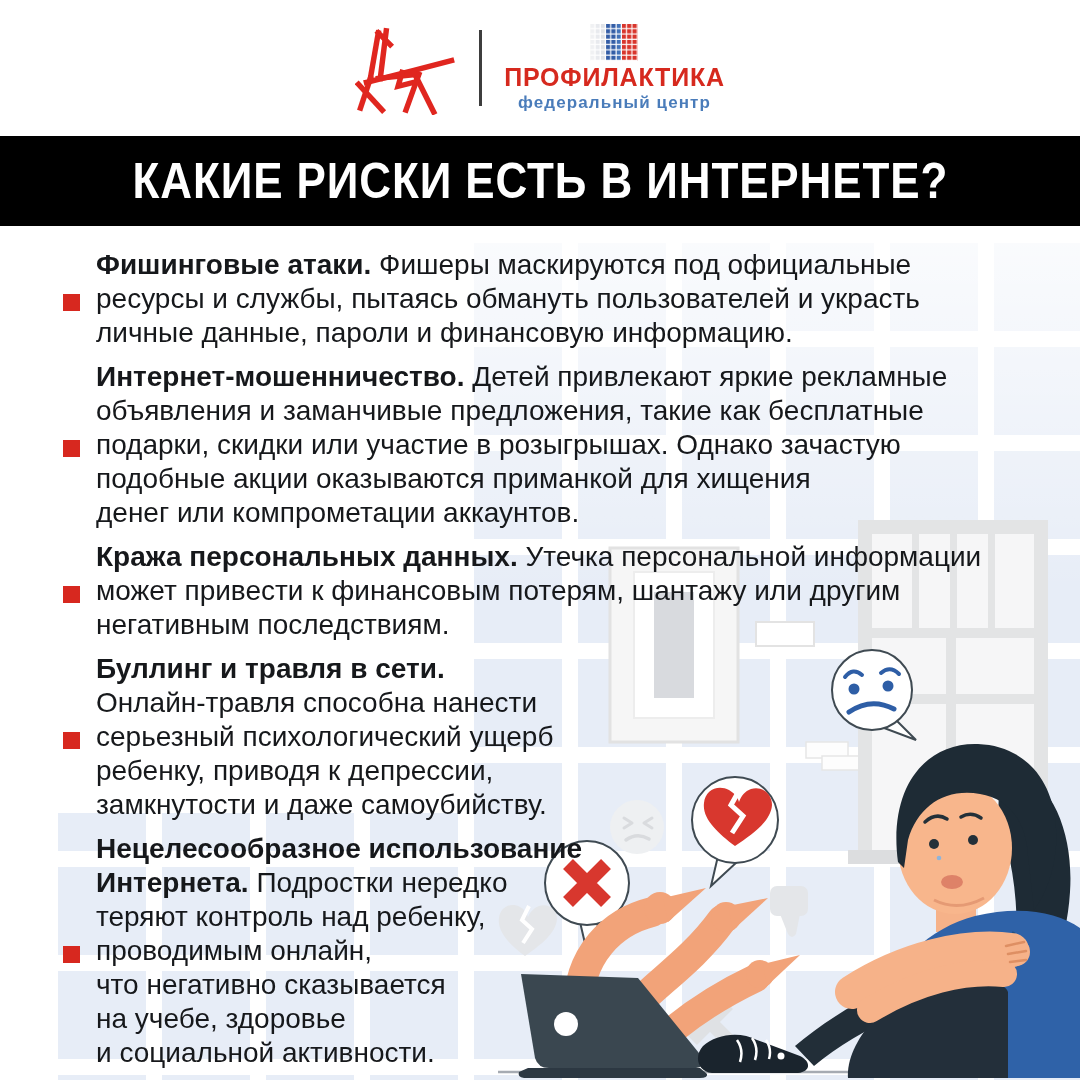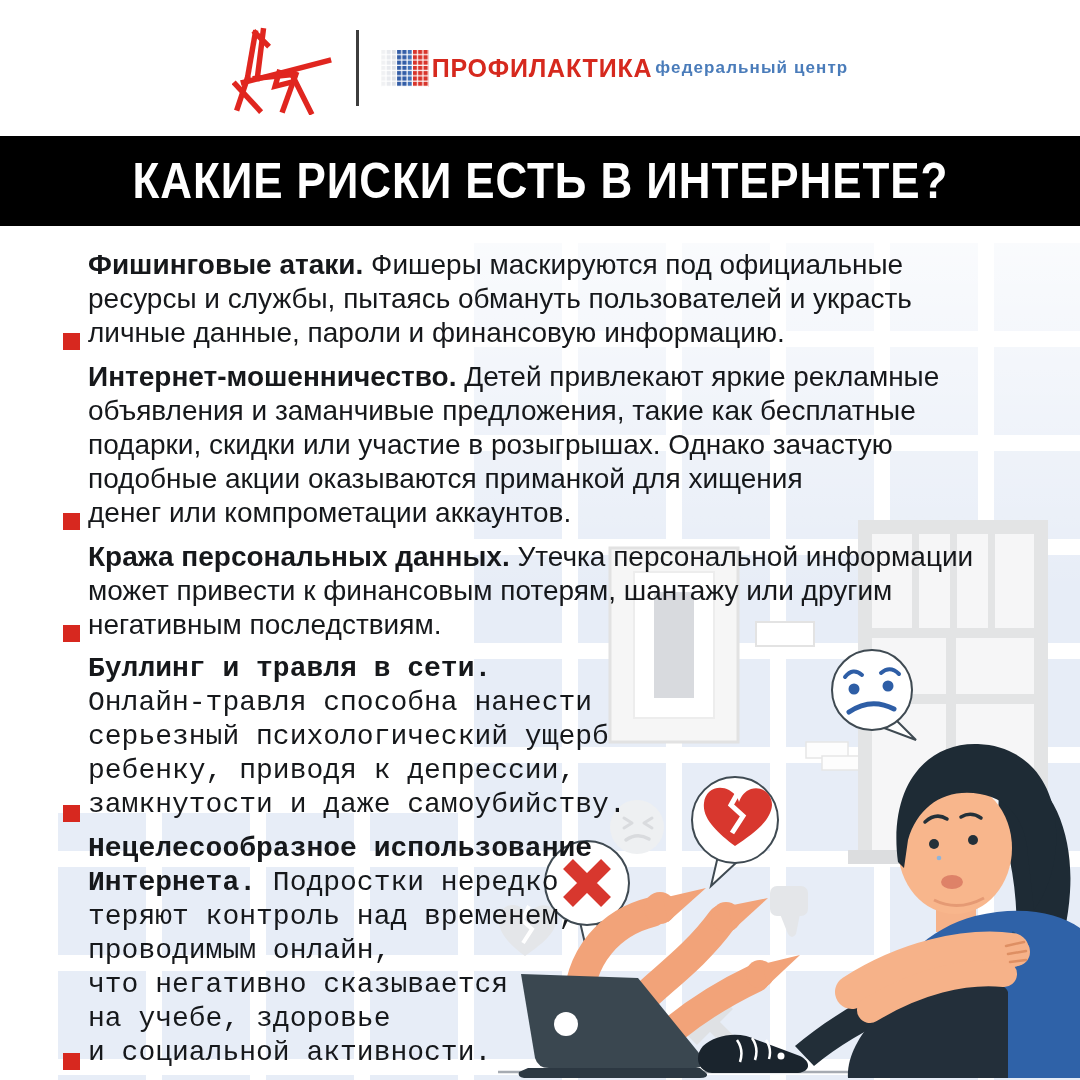--- a/index.html
+++ b/index.html
@@ -8,45 +8,45 @@
     font-family:"Liberation Sans", sans-serif;
   }
   .illustration{position:absolute;left:0;top:0;width:1080px;height:1080px;z-index:0;}
   
   .header{
     position:absolute;left:0;top:0;width:1080px;height:136px;z-index:2;
     display:flex;align-items:center;justify-content:center;gap:22px;
   }
   .chair-icon{width:102px;height:94px;flex:0 0 auto;}
   .header-divider{width:3px;height:76px;background:#3d3d3d;flex:0 0 auto;}
-  .brand{display:flex;flex-direction:row;align-items:center;gap:3px;}
+  .brand{display:flex;flex-direction:column;align-items:center;gap:3px;}
   .brand-mosaic{width:48px;height:37px;}
   .brand-title{font-size:25px;font-weight:700;color:#d6291e;letter-spacing:.8px;line-height:1.05;}
   .brand-subtitle{font-size:17px;color:#4a7cba;letter-spacing:1.1px;line-height:1.05;font-weight:bold;}
   
   .banner{
     position:absolute;left:0;top:136px;width:1080px;height:90px;background:#000000;z-index:2;
     display:flex;align-items:center;justify-content:center;
   }
   .banner h1{
     margin:0;color:#fff;font-size:50px;font-weight:800;letter-spacing:1px;
     transform:scaleX(.88);transform-origin:center;white-space:nowrap;
   }
   
   .risks{
     position:absolute;left:63px;top:248px;z-index:2;margin:0;padding:0;list-style:none;
   }
-  .risk-item{display:flex;align-items:flex-end;gap:8px;margin:0 0 10px 0;}
+  .risk-item{display:flex;align-items:center;gap:16px;margin:0 0 10px 0;}
   .bullet{flex:0 0 auto;width:17px;height:17px;background:#d7281f;margin-top:6px;}
   .risk-text{
     margin:0;font-size:28px;line-height:34px;color:#16181b;white-space:pre-line;
   }
   .risk-text b{font-weight:700;}
   .w-wide{max-width:905px;}
-  .w-narrow{max-width:545px;font-family:Liberation Mono, monospace;}
+  .w-narrow{max-width:545px;}
 </style>
 </head>
 <body>
 
 <div class="page">
 
   <svg class="illustration" viewBox="0 0 1080 1080" aria-hidden="true">
     <defs>
       <pattern id="tiles" patternUnits="userSpaceOnUse" x="474" y="243" width="104" height="104">
         <rect width="88" height="88" fill="#e7edf7"></rect>
@@ -242,21 +242,21 @@
       <p class="risk-text w-narrow"><b>Буллинг и травля в сети.</b><span>
 Онлайн-травля способна нанести
 серьезный психологический ущерб
 ребенку, приводя к депрессии,
 замкнутости и даже самоубийству.</span></p>
     </li>
     <li class="risk-item">
       <span class="bullet"></span>
       <p class="risk-text w-narrow"><b>Нецелесообразное использование
 Интернета.</b><span> Подростки нередко
-теряют контроль над временем,
+теряют контроль над ребенку,
 проводимым онлайн,
 что негативно сказывается
 на учебе, здоровье
 и социальной активности.</span></p>
     </li>
   </ul>
 
 </div>
 
 </body></html>

